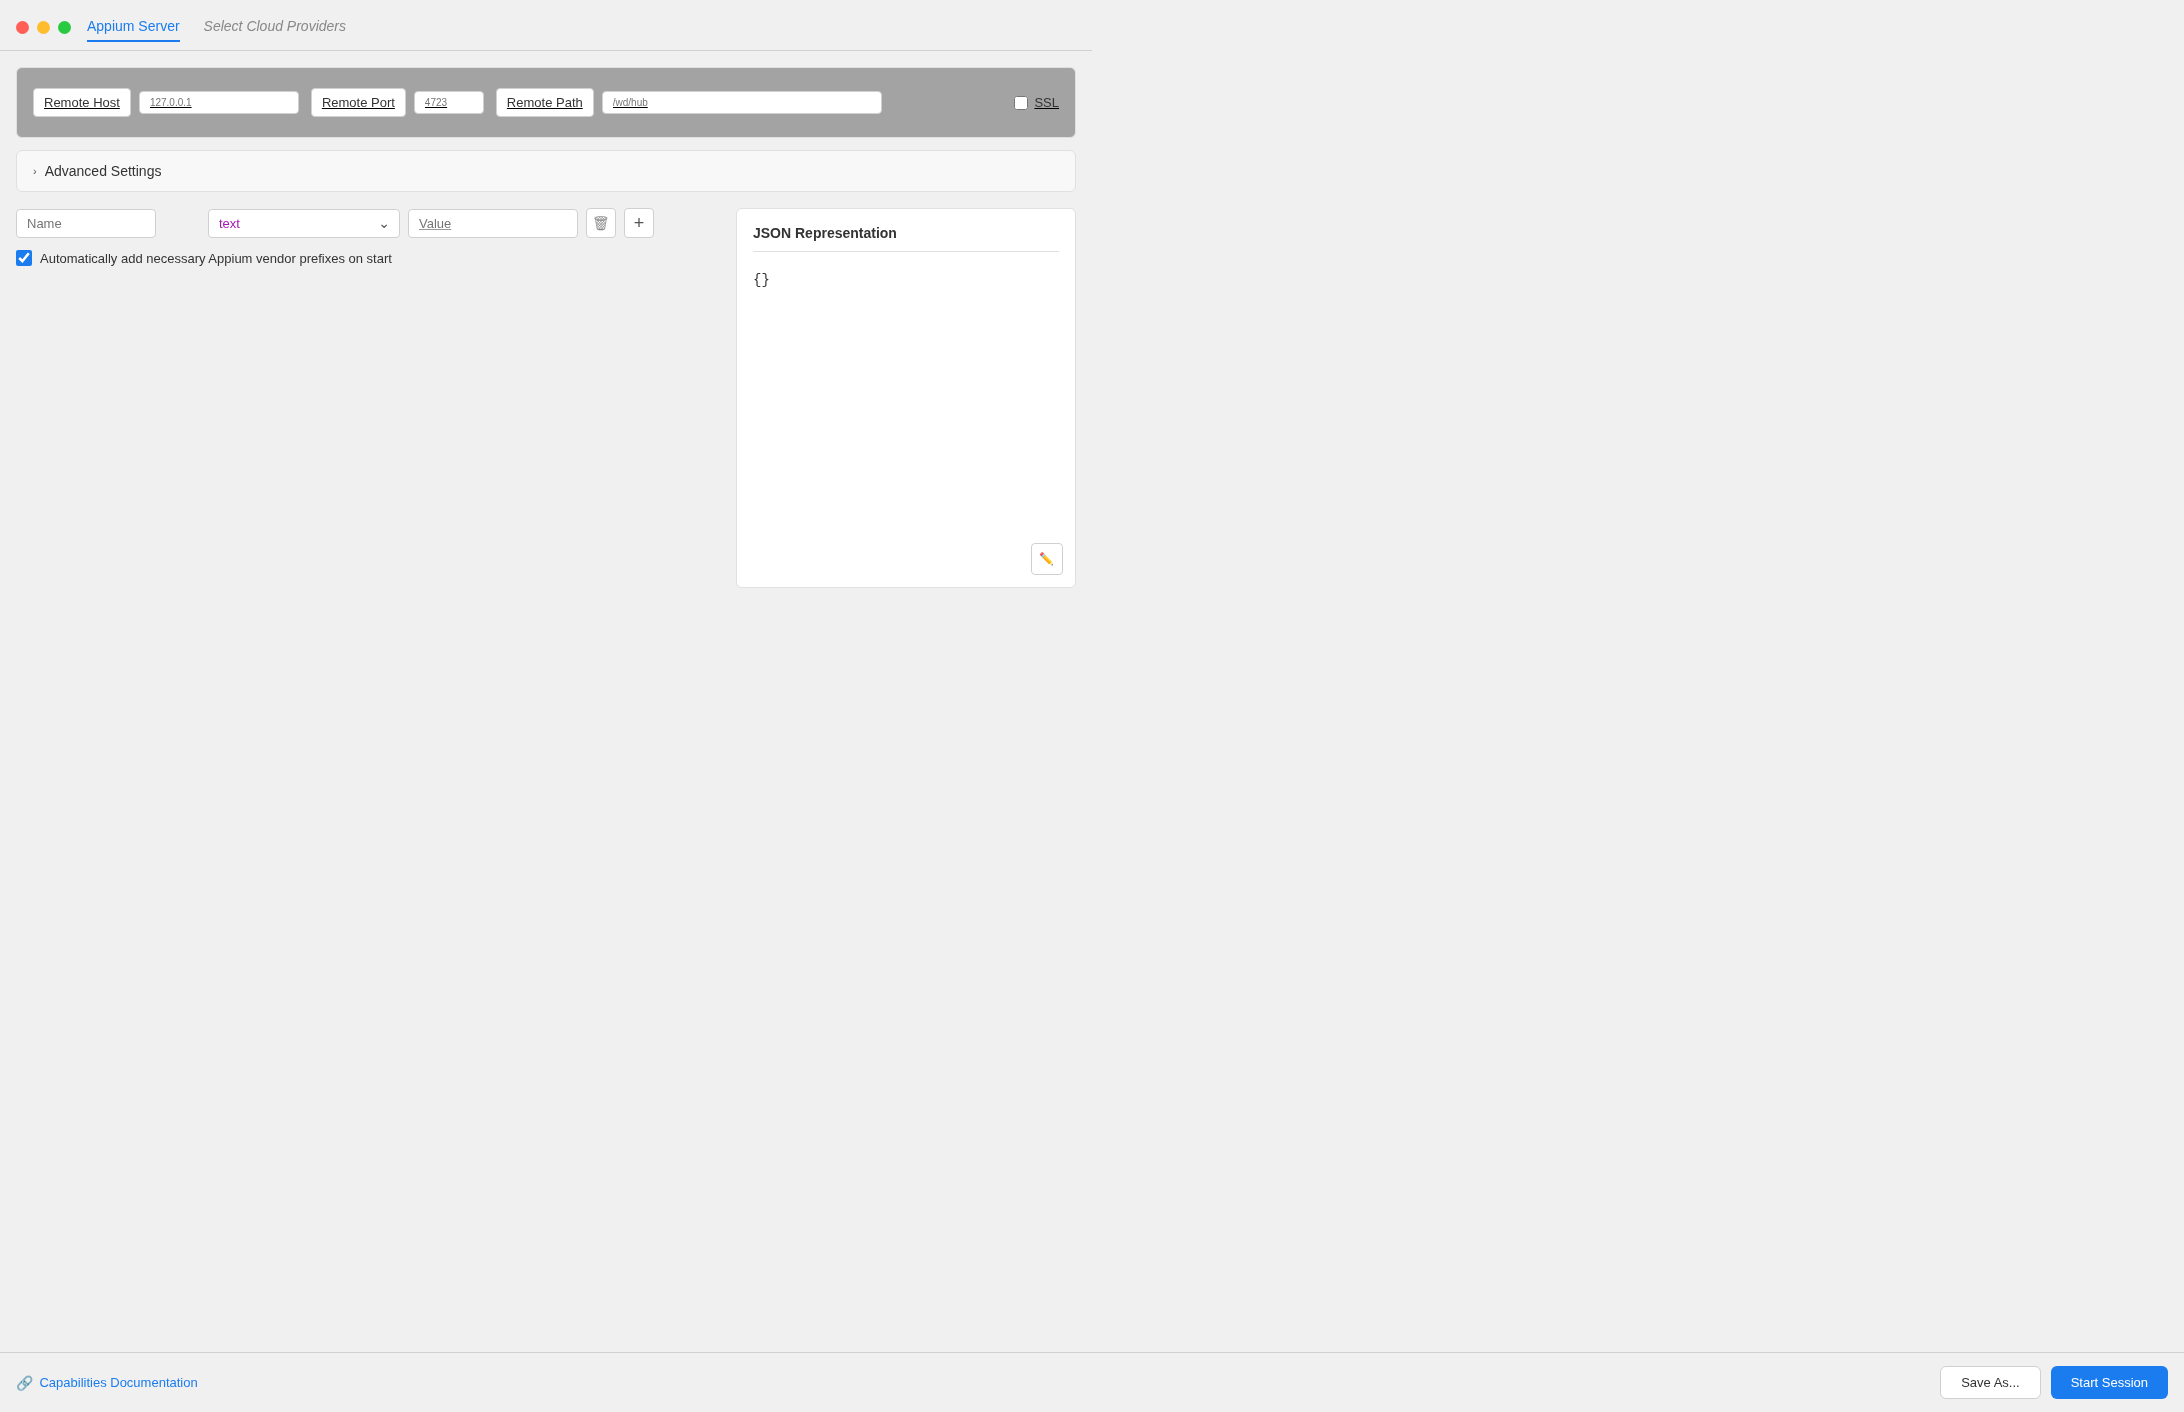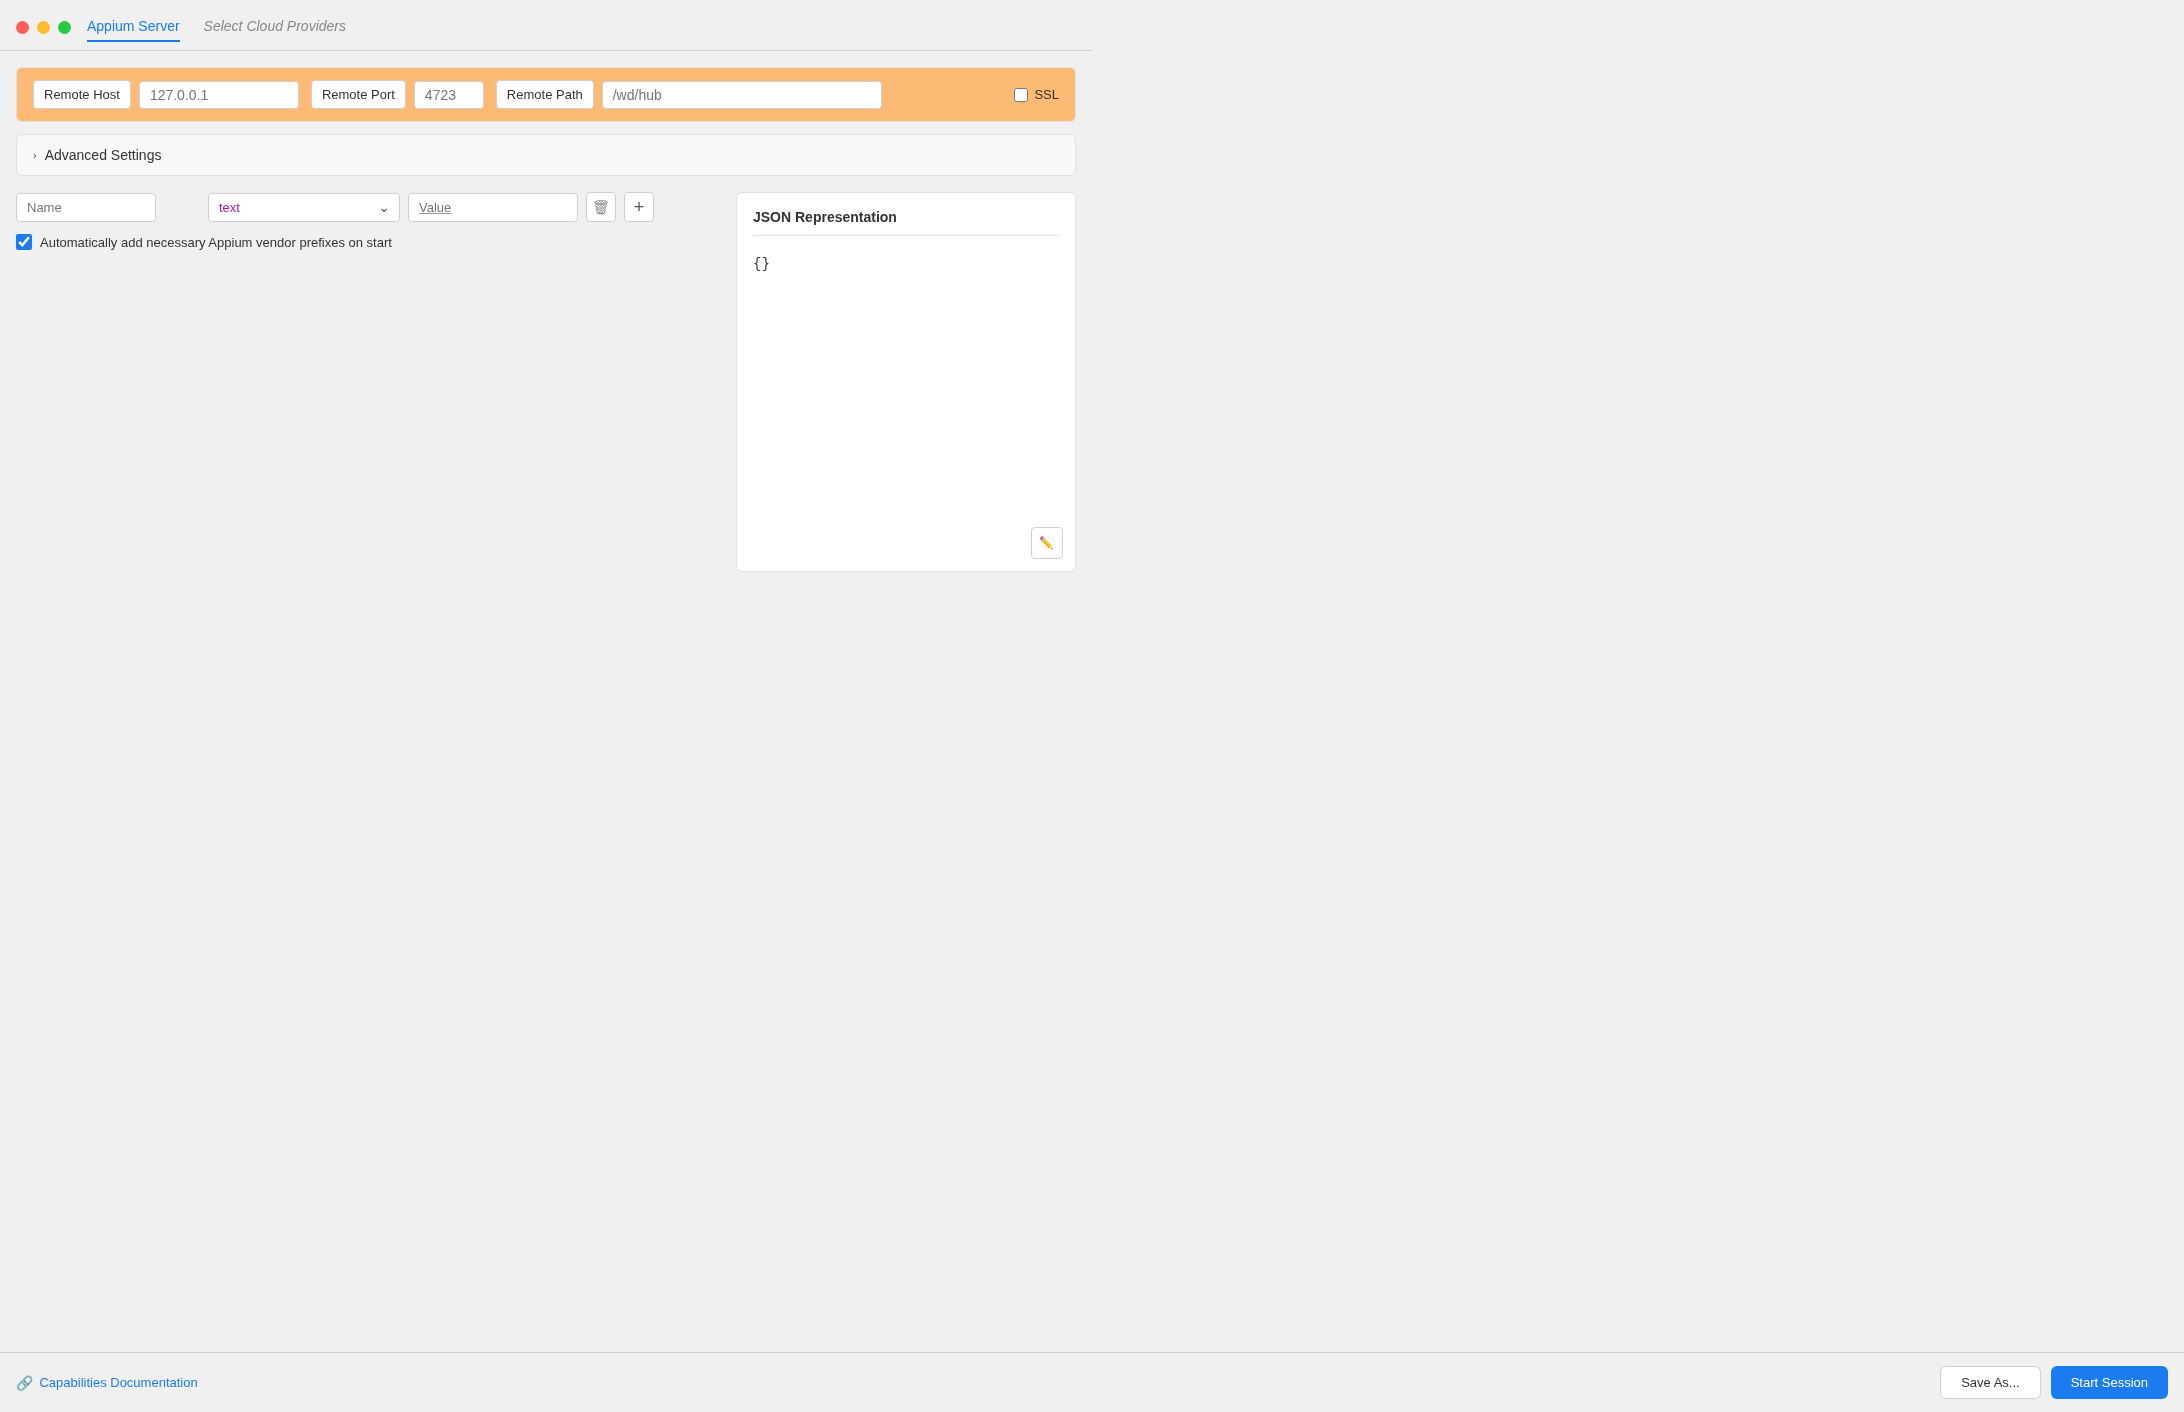--- a/index.html
+++ b/index.html
@@ -75,25 +75,26 @@
     }
 
     .main-content {
       padding: 16px;
     }
 
     .server-config {
       display: flex;
       align-items: center;
       gap: 12px;
-      background-color: #fdba74;
+      background-color: #a3a3a3;
       border: 1px solid #e0e0e0;
       border-radius: 6px;
-      padding: 12px 16px;
+      padding: 20px 16px;
       margin-bottom: 12px;
+      text-decoration: underline;
     }
 
     .config-field {
       display: flex;
       align-items: center;
       gap: 8px;
     }
 
     .config-label {
       font-size: 13px;
@@ -103,21 +104,21 @@
       padding: 6px 10px;
       border: 1px solid #d0d0d0;
       border-radius: 4px;
       background-color: #fff;
     }
 
     .config-input {
       border: 1px solid #d0d0d0;
       border-radius: 4px;
       padding: 5px 10px;
-      font-size: 14px;
+      font-size: 10px;
       color: #999;
       background-color: #fff;
       outline: none;
     }
 
     .host-input { width: 160px; }
     .port-input { width: 70px; }
     .path-input { width: 280px; }
 
     .ssl-container {

